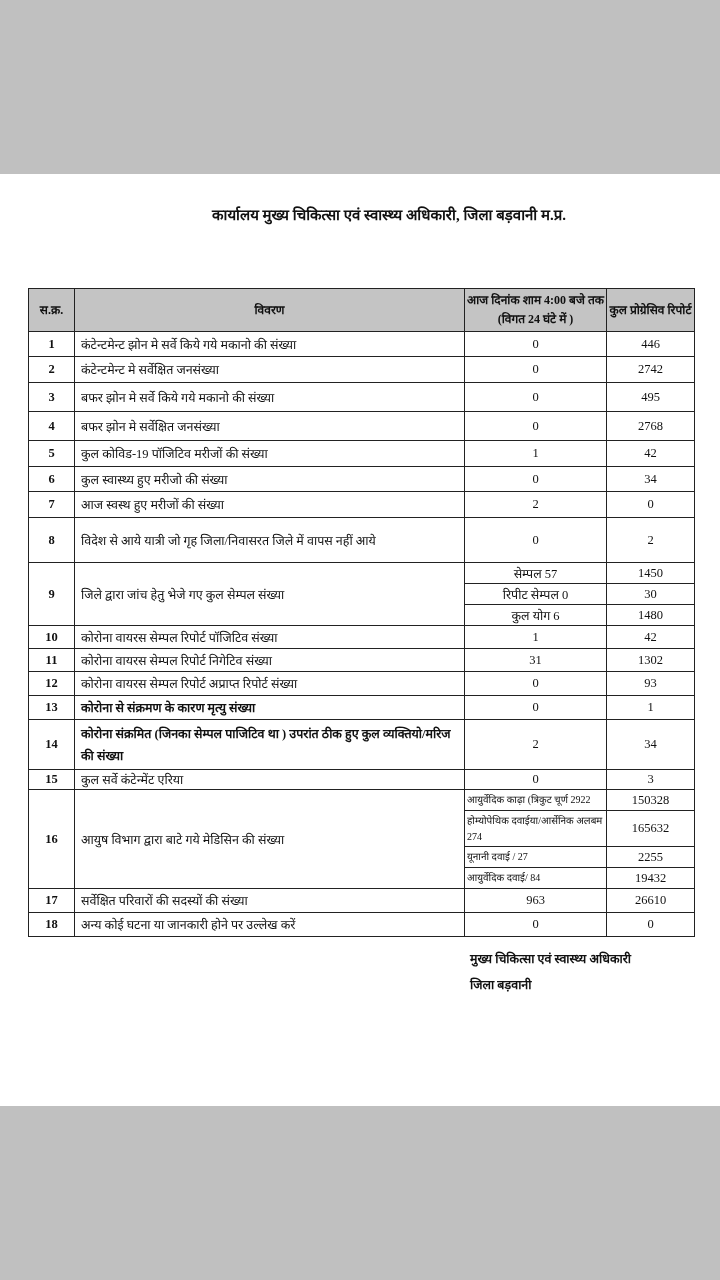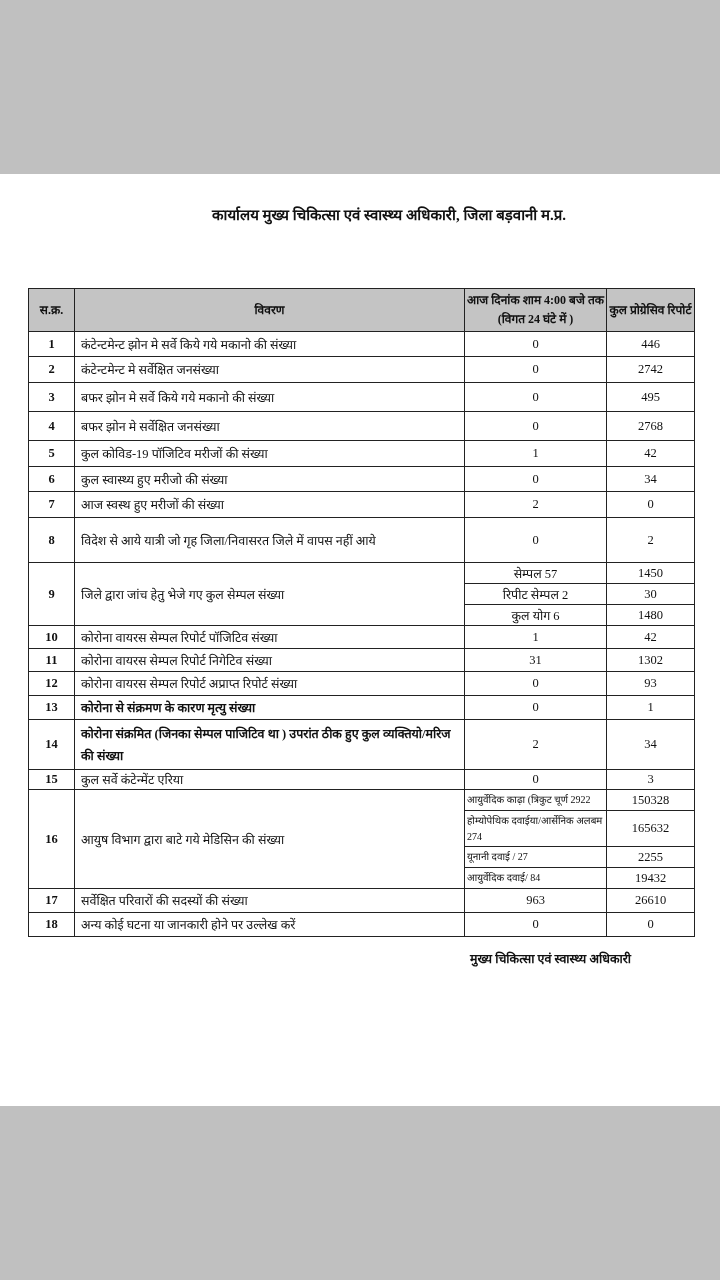--- a/index.html
+++ b/index.html
@@ -89,21 +89,21 @@
         <td class="num">0</td>
         <td class="num">2</td>
       </tr>
       <tr style="height:21px">
         <td class="sn" rowspan="3">9</td>
         <td class="desc" rowspan="3">जिले द्वारा जांच हेतु भेजे गए कुल सेम्पल संख्या</td>
         <td class="num">सेम्पल   57</td>
         <td class="num">1450</td>
       </tr>
       <tr style="height:21px">
-        <td class="num">रिपीट सेम्पल 2</td>
+        <td class="num">रिपीट सेम्पल 0</td>
         <td class="num">30</td>
       </tr>
       <tr style="height:21px">
         <td class="num">कुल योग 6</td>
         <td class="num">1480</td>
       </tr>
       <tr style="height:23px">
         <td class="sn">10</td>
         <td class="desc">कोरोना वायरस सेम्पल रिपोर्ट पॉजिटिव संख्या</td>
         <td class="num">1</td>
@@ -167,14 +167,15 @@
         <td class="sn">18</td>
         <td class="desc">अन्य कोई घटना या जानकारी होने पर उल्लेख करें</td>
         <td class="num">0</td>
         <td class="num">0</td>
       </tr>
     </tbody>
   </table>
 
   <div class="sig">
     <div>मुख्य चिकित्सा एवं स्वास्थ्य अधिकारी</div>
+    <div>जिला बड़वानी</div>
   </div>
 </div>
 
 </body></html>

